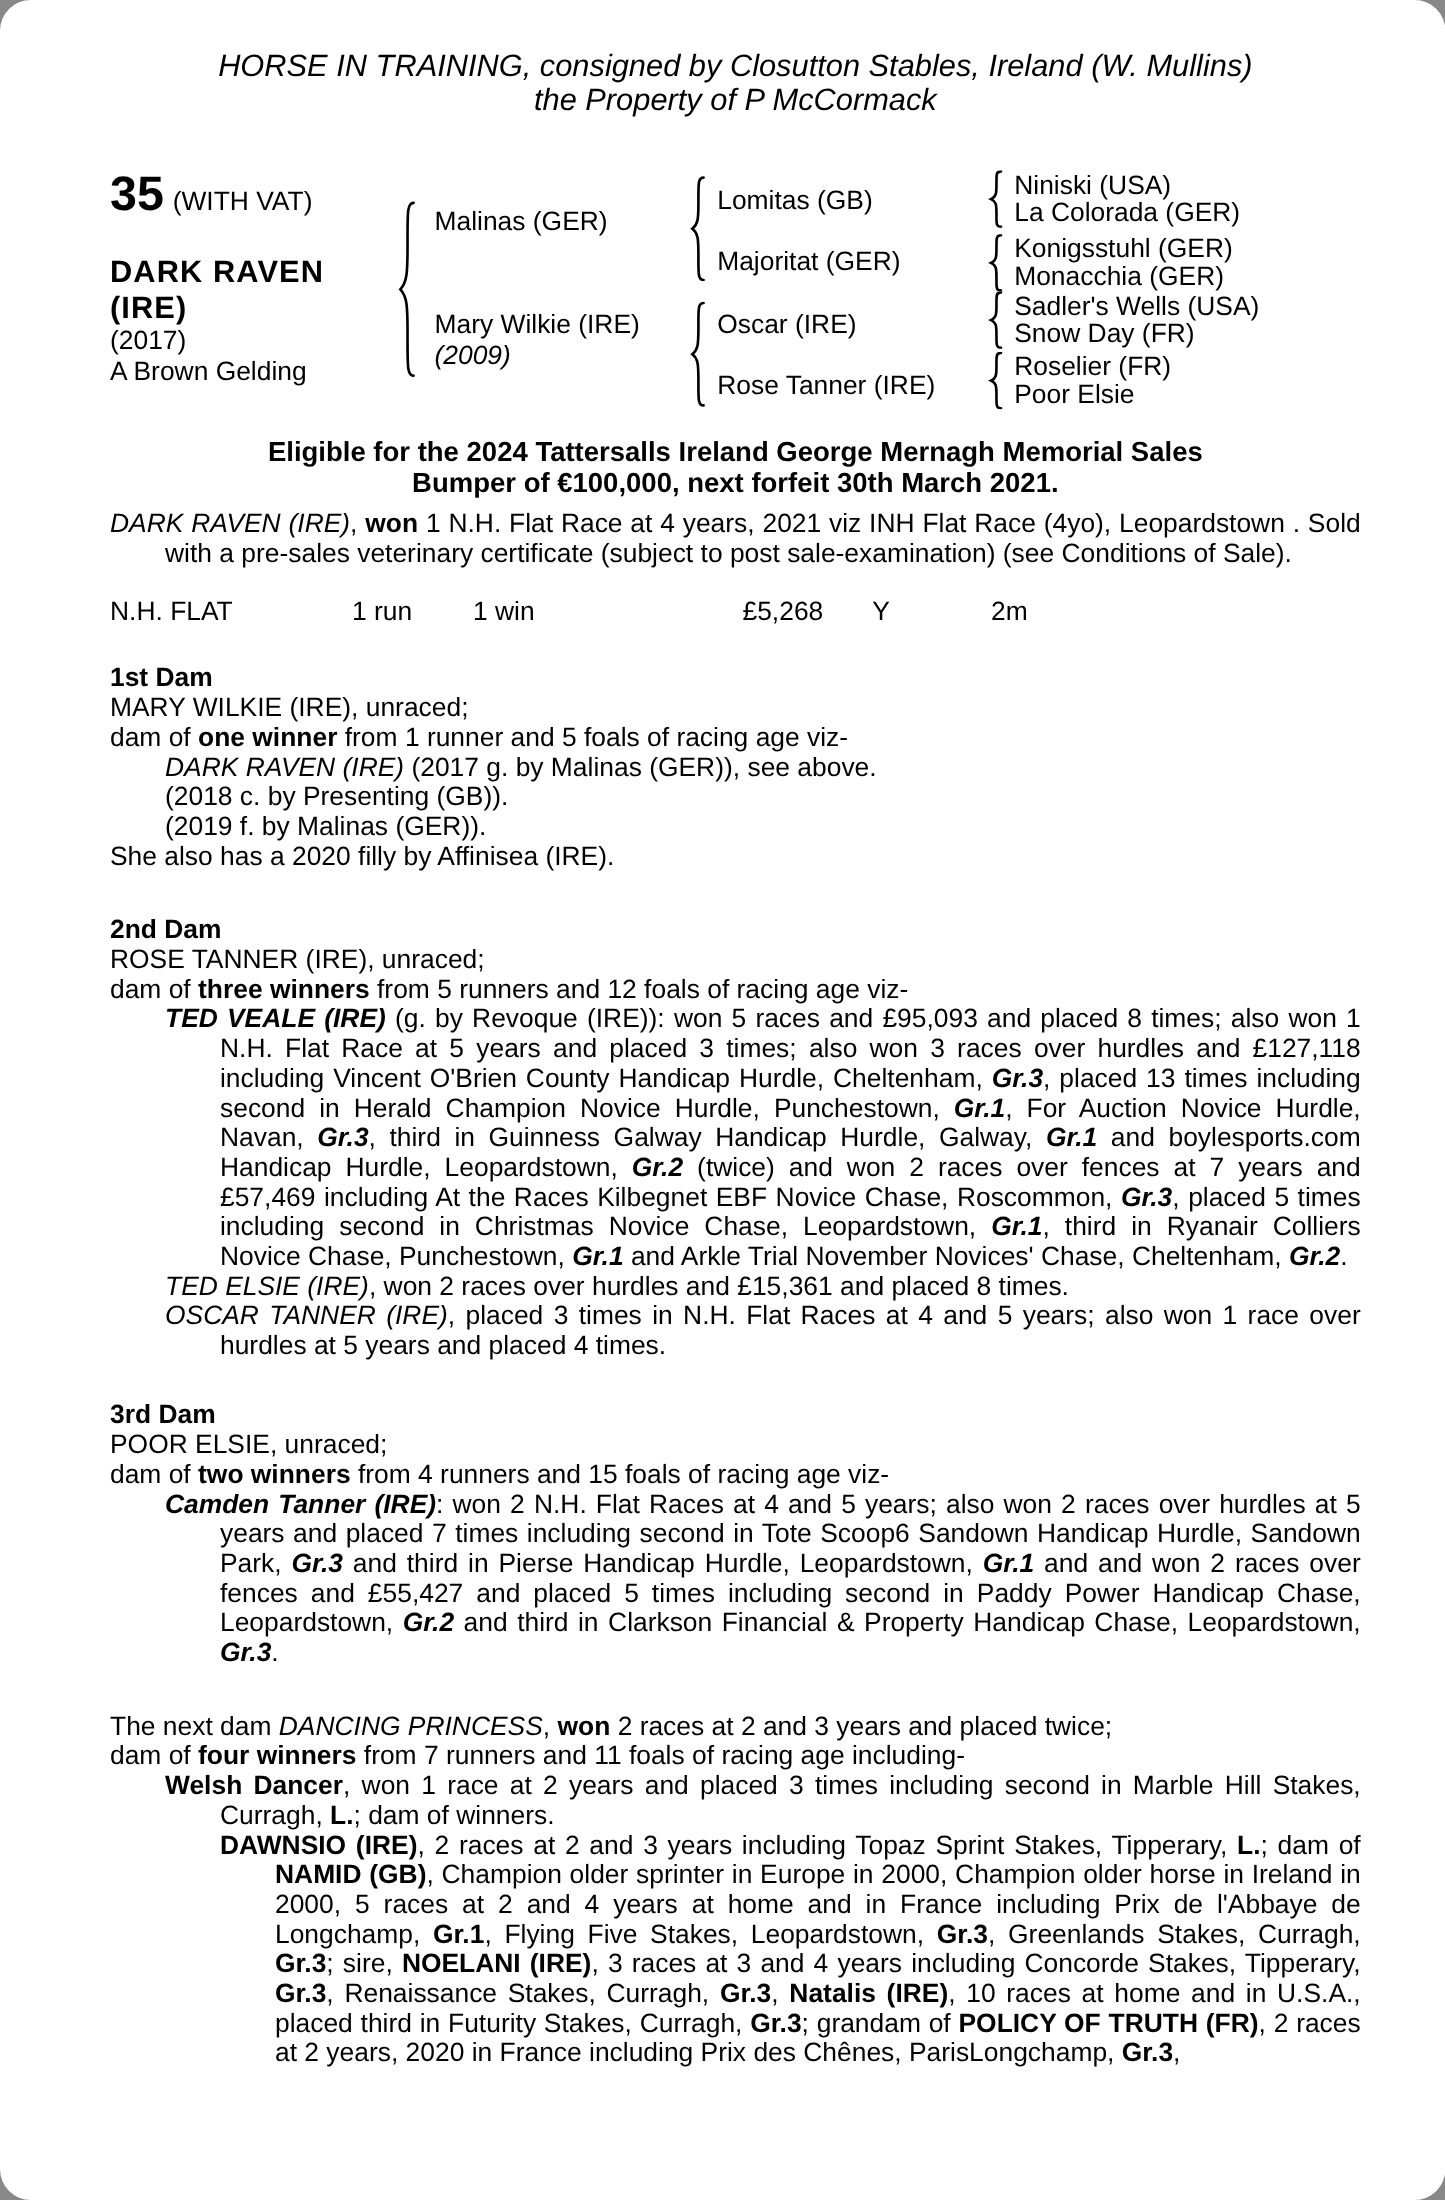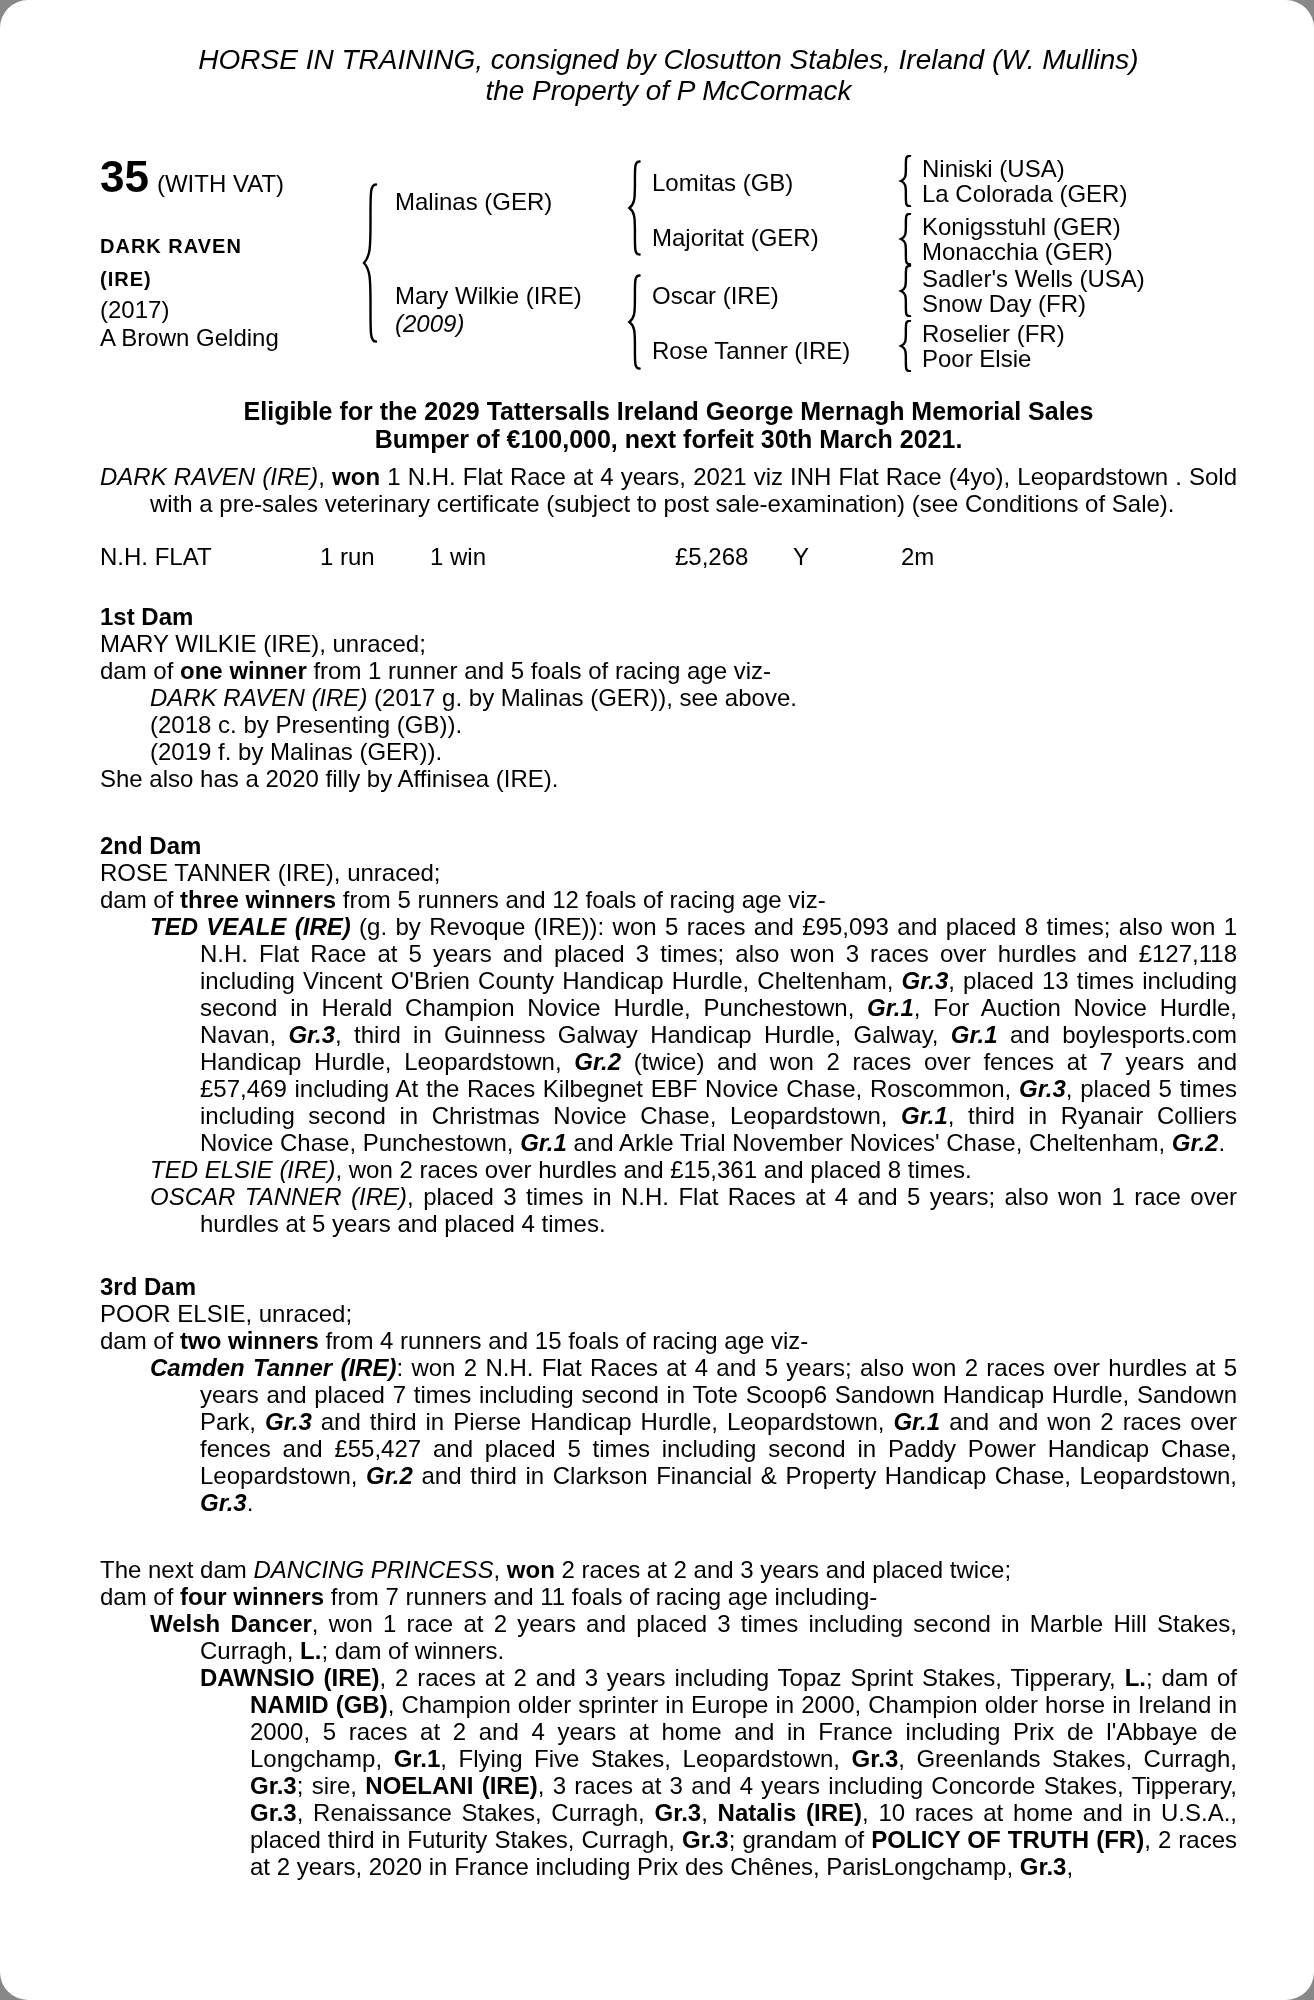--- a/index.html
+++ b/index.html
@@ -13,21 +13,21 @@
   }
   .content{position:absolute;left:100px;top:0;width:1137px;}
   .page-header{margin-top:44px;text-align:center;font-style:italic;font-size:28px;line-height:31px;}
 
   
   .pedigree{position:relative;margin-top:48px;height:238px;}
   .lot-line{position:absolute;left:0;top:0;white-space:nowrap;}
   .lot-number{font-weight:700;font-size:44px;line-height:46px;vertical-align:baseline;}
   .vat{font-size:24px;margin-left:8px;}
   .horse-block{position:absolute;left:0;top:76px;}
-  .horse-name{font-weight:700;font-size:20px;line-height:33px;letter-spacing:1px;}
+  .horse-name{font-weight:700;font-size:28px;line-height:33px;letter-spacing:1px;}
   .horse-meta{font-size:24px;line-height:28px;}
   .ped-item{position:absolute;white-space:nowrap;}
   .brace{position:absolute;}
   .brace svg{display:block;width:100%;height:100%;}
 
   
   .eligibility{margin-top:5px;text-align:center;font-weight:700;font-size:25px;line-height:28px;}
   .para{text-align:justify;}
   .hang0{padding-left:50px;text-indent:-50px;}
   .ind1{padding-left:100px;text-indent:-50px;}
@@ -114,21 +114,21 @@
       <div class="ped-item" style="left:822px;top:27px;line-height:25px;">La Colorada (GER)</div>
       <div class="ped-item" style="left:822px;top:60px;line-height:25px;">Konigsstuhl (GER)</div>
       <div class="ped-item" style="left:822px;top:85px;line-height:25px;">Monacchia (GER)</div>
       <div class="ped-item" style="left:822px;top:112px;line-height:25px;">Sadler's Wells (USA)</div>
       <div class="ped-item" style="left:822px;top:137px;line-height:25px;">Snow Day (FR)</div>
       <div class="ped-item" style="left:822px;top:167px;line-height:25px;">Roselier (FR)</div>
       <div class="ped-item" style="left:822px;top:192px;line-height:25px;">Poor Elsie</div>
     </div>
 
     <div class="eligibility">
-      <div>Eligible for the 2029 Tattersalls Ireland George Mernagh Memorial Sales</div>
+      <div>Eligible for the 2024 Tattersalls Ireland George Mernagh Memorial Sales</div>
       <div>Bumper of €100,000, next forfeit 30th March 2021.</div>
     </div>
 
     <div class="race-summary para hang0"><span class="rt-i">DARK RAVEN (IRE)</span><span class="">, </span><span class="rt-b">won</span><span class=""> 1 N.H. Flat Race at 4 years, 2021 viz INH Flat Race (4yo), Leopardstown . Sold with a pre-sales veterinary certificate (subject to post sale-examination) (see Conditions of Sale).</span></div>
 
     <div class="race-record">
       <span class="rc1">N.H. FLAT</span><span class="rc2">1 run</span><span class="rc3">1 win</span><span class="rc4">£5,268</span><span class="rc5">Y</span><span>2m</span>
     </div>
 
     <div class="section" style="margin-top:33px;">

